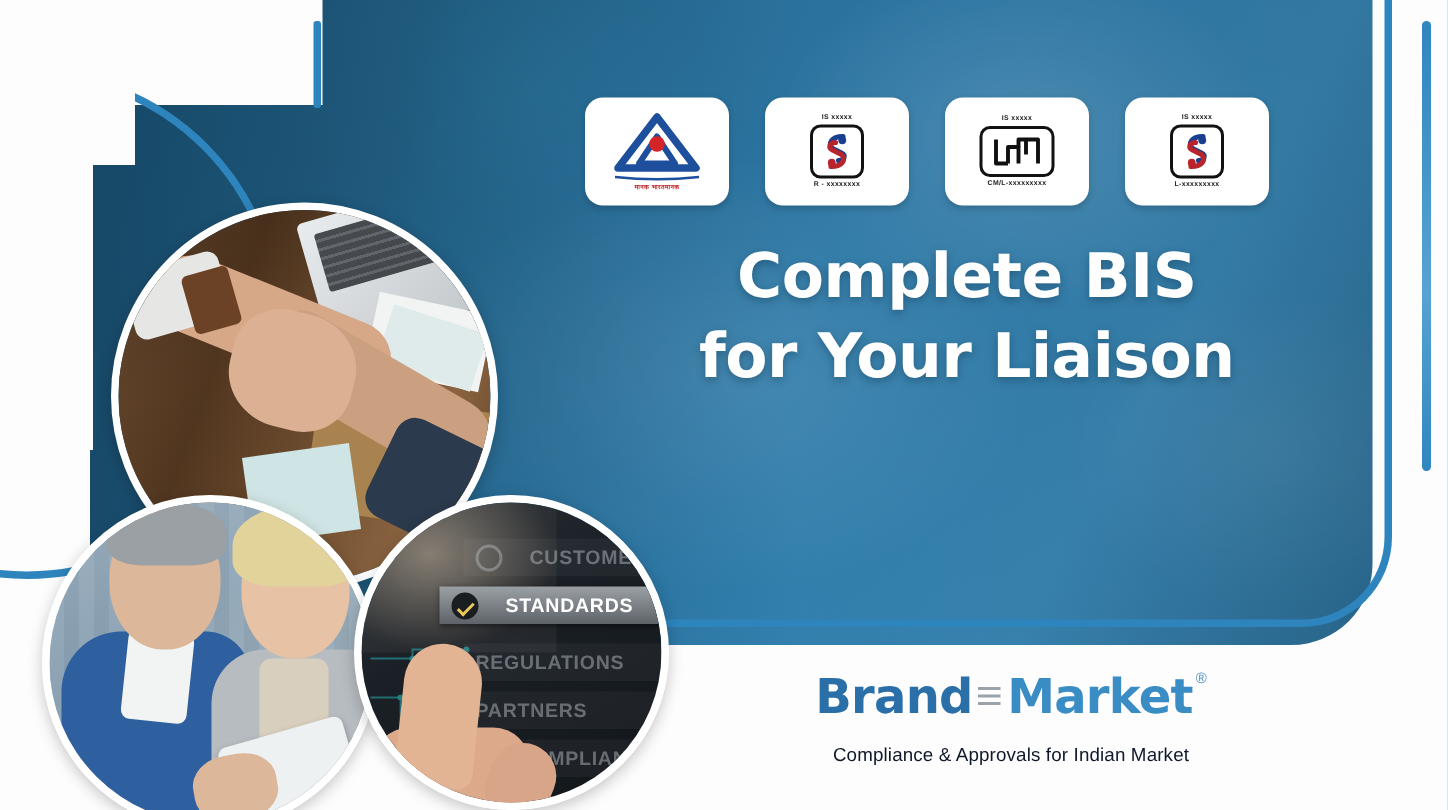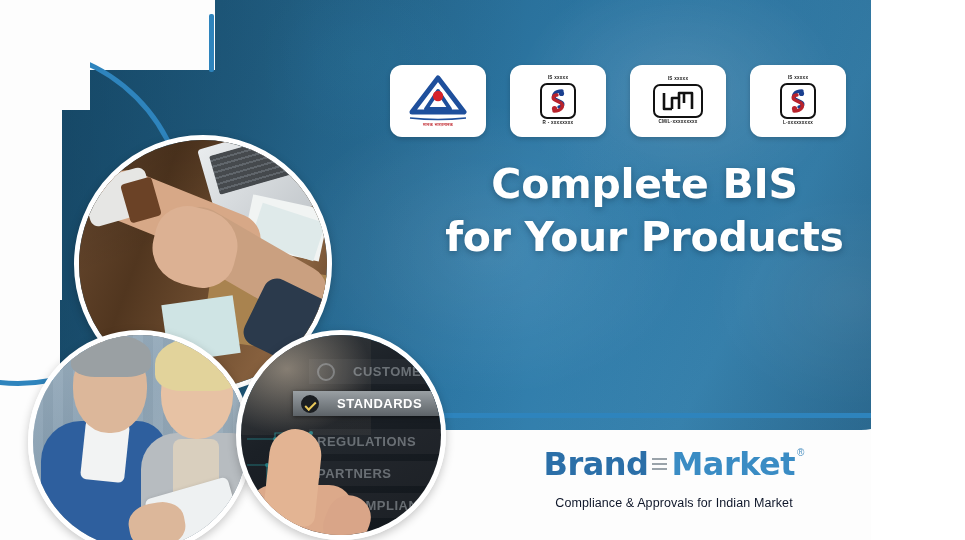--- a/index.html
+++ b/index.html
@@ -2,21 +2,21 @@
 <html><head>
 <meta charset="utf-8">
 <style>
   html,body{margin:0;padding:0;}
   body{
     width:965px;height:540px;overflow:hidden;
     background:#ffffff;
     font-family:"Liberation Sans",sans-serif;
     position:relative;
   }
-  .stage{position:absolute;inset:0;width:871px;height:540px;overflow:hidden;background:#fdfdfd;}
+  .stage{position:absolute;inset:0;width:965px;height:540px;overflow:hidden;background:#fdfdfd;}
 
   
   .blue-panel{
     position:absolute;left:60px;top:0;width:855px;height:430px;
     background:linear-gradient(118deg,#1d5a7e 0%,#236287 22%,#2e7aa8 55%,#3a87b4 78%,#2f6f97 100%);
     border-bottom-right-radius:54px;
     overflow:hidden;
   }
   
   .panel-texture{
@@ -268,21 +268,21 @@
           </svg>
         </div>
         <span class="mark-bot">L-xxxxxxxxx</span>
       </div>
     </div>
 
   </div>
 
   <div class="headline">
     <div>Complete BIS</div>
-    <div>for Your Products</div>
+    <div>for Your Liaison</div>
   </div>
 
   <div class="circle c-top">
     <div class="ph ph-handshake">
       <div class="hs-laptop"></div>
         <div class="hs-keys"></div>
       <div class="hs-board"></div>
         <div class="hs-paper1"></div>
         <div class="hs-paper2"></div>
       <div class="hs-card"></div>

